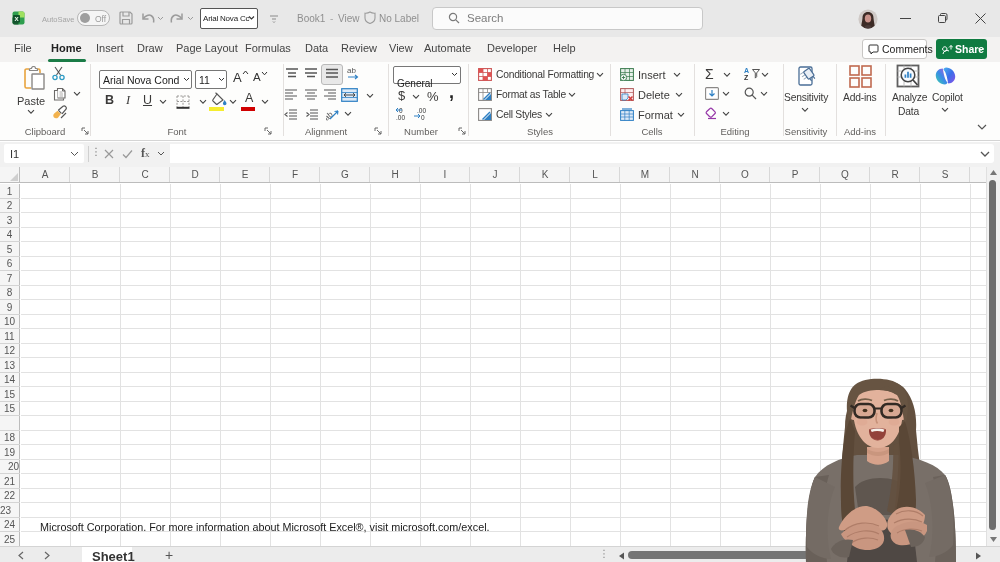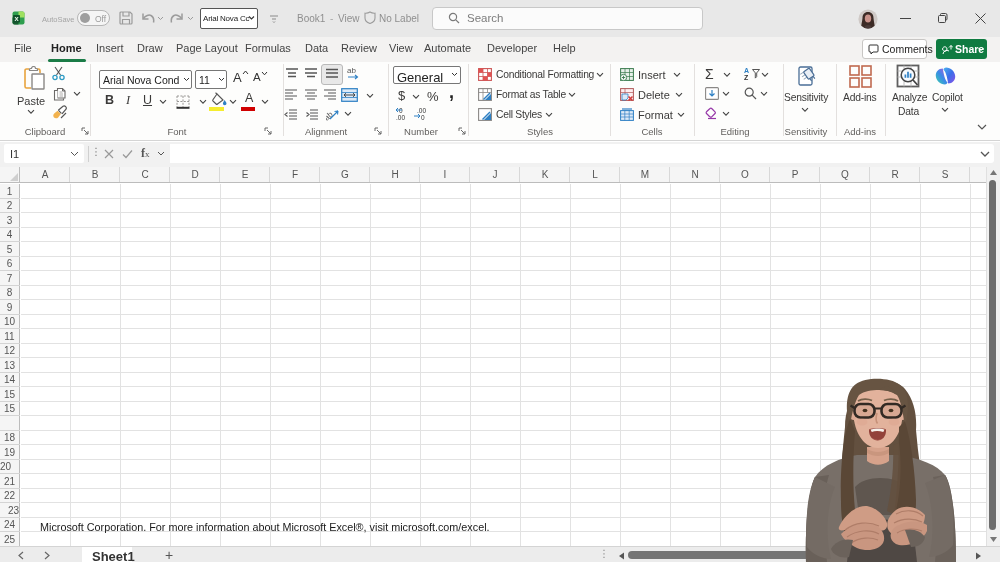--- a/index.html
+++ b/index.html
@@ -284,21 +284,21 @@
 </svg>
 <svg class="abs" style="left:344px;top:111px" width="8" height="6" viewBox="0 0 8 6">
     <path d="M1 1.2 l3 3 3-3" stroke="#444" fill="none" stroke-width="1.1"></path>
   </svg>
 <span class="glabel" style="left:295px;width:62px">Alignment</span>
 <svg class="abs" style="left:374px;top:127px" width="9" height="9" viewBox="0 0 9 9">
     <path d="M1 1 h3 M1 1 v3 M3 3 l4 4 M7 4 v3 h-3" stroke="#666" fill="none" stroke-width="1"></path>
   </svg>
 
 <div class="abs" style="left:393px;top:66px;width:68px;height:18px;background:#fff;border:1px solid #777;border-radius:2px"></div>
-<span class="abs" style="left:397px;top:70px;font-size:13px;color:#222">General</span>
+<span class="abs" style="left:397px;top:78px;font-size:10px;color:#222">General</span>
 <svg class="abs" style="left:451px;top:72px" width="7" height="6" viewBox="0 0 7 6">
     <path d="M1 1 l2.5 2.5 L6 1" stroke="#333" fill="none" stroke-width="1"></path>
   </svg>
 <span class="abs" style="left:398px;top:88px;font-size:13px;color:#3b3a39">$</span>
 <svg class="abs" style="left:412px;top:94px" width="8" height="6" viewBox="0 0 8 6">
     <path d="M1 1.2 l3 3 3-3" stroke="#444" fill="none" stroke-width="1.1"></path>
   </svg>
 <span class="abs" style="left:427px;top:89px;font-size:13px;color:#3b3a39">%</span>
 <span class="abs" style="left:449px;top:82px;font-size:18px;color:#222;font-weight:bold">,</span>
 
@@ -543,24 +543,24 @@
     <span class="abs" style="left:0;top:132.18px;width:19px;text-align:center">10</span>
     <span class="abs" style="left:0;top:146.7px;width:19px;text-align:center">11</span>
     <span class="abs" style="left:0;top:161.22px;width:19px;text-align:center">12</span>
     <span class="abs" style="left:0;top:175.74px;width:19px;text-align:center">13</span>
     <span class="abs" style="left:0;top:190.26px;width:19px;text-align:center">14</span>
     <span class="abs" style="left:0;top:204.78px;width:19px;text-align:center">15</span>
     <span class="abs" style="left:0;top:219.3px;width:19px;text-align:center">15</span>
     <span class="abs" style="left:15px;top:233.82px;width:19px;text-align:right">17</span>
     <span class="abs" style="left:0;top:248.34px;width:19px;text-align:center">18</span>
     <span class="abs" style="left:0;top:262.86px;width:19px;text-align:center">19</span>
-    <span class="abs" style="left:0;top:277.38px;width:19px;text-align:left">20</span>
+    <span class="abs" style="left:0;top:277.38px;width:19px;text-align:right">20</span>
     <span class="abs" style="left:0;top:291.9px;width:19px;text-align:center">21</span>
     <span class="abs" style="left:0;top:306.42px;width:19px;text-align:center">22</span>
-    <span class="abs" style="left:0;top:320.94px;width:19px;text-align:right">23</span>
+    <span class="abs" style="left:0;top:320.94px;width:19px;text-align:left">23</span>
     <span class="abs" style="left:0;top:335.46px;width:19px;text-align:center">24</span>
     <span class="abs" style="left:0;top:349.98px;width:19px;text-align:center">25</span>
   </div>
 
   <div class="abs" style="left:21px;top:17px;width:965px;height:363px;background:#fff;
      background-image:linear-gradient(to right,#e2e2e2 1px,transparent 1px);
      background-size:50px 363px;background-position:49px 0;"></div>
   <div class="abs" style="left:21px;top:31px;width:965px;height:1px;background:#e2e2e2"></div>
   <div class="abs" style="left:0;top:31px;width:20px;height:1px;background:#d4d4d4"></div>
   <div class="abs" style="left:21px;top:45px;width:965px;height:1px;background:#e2e2e2"></div>

